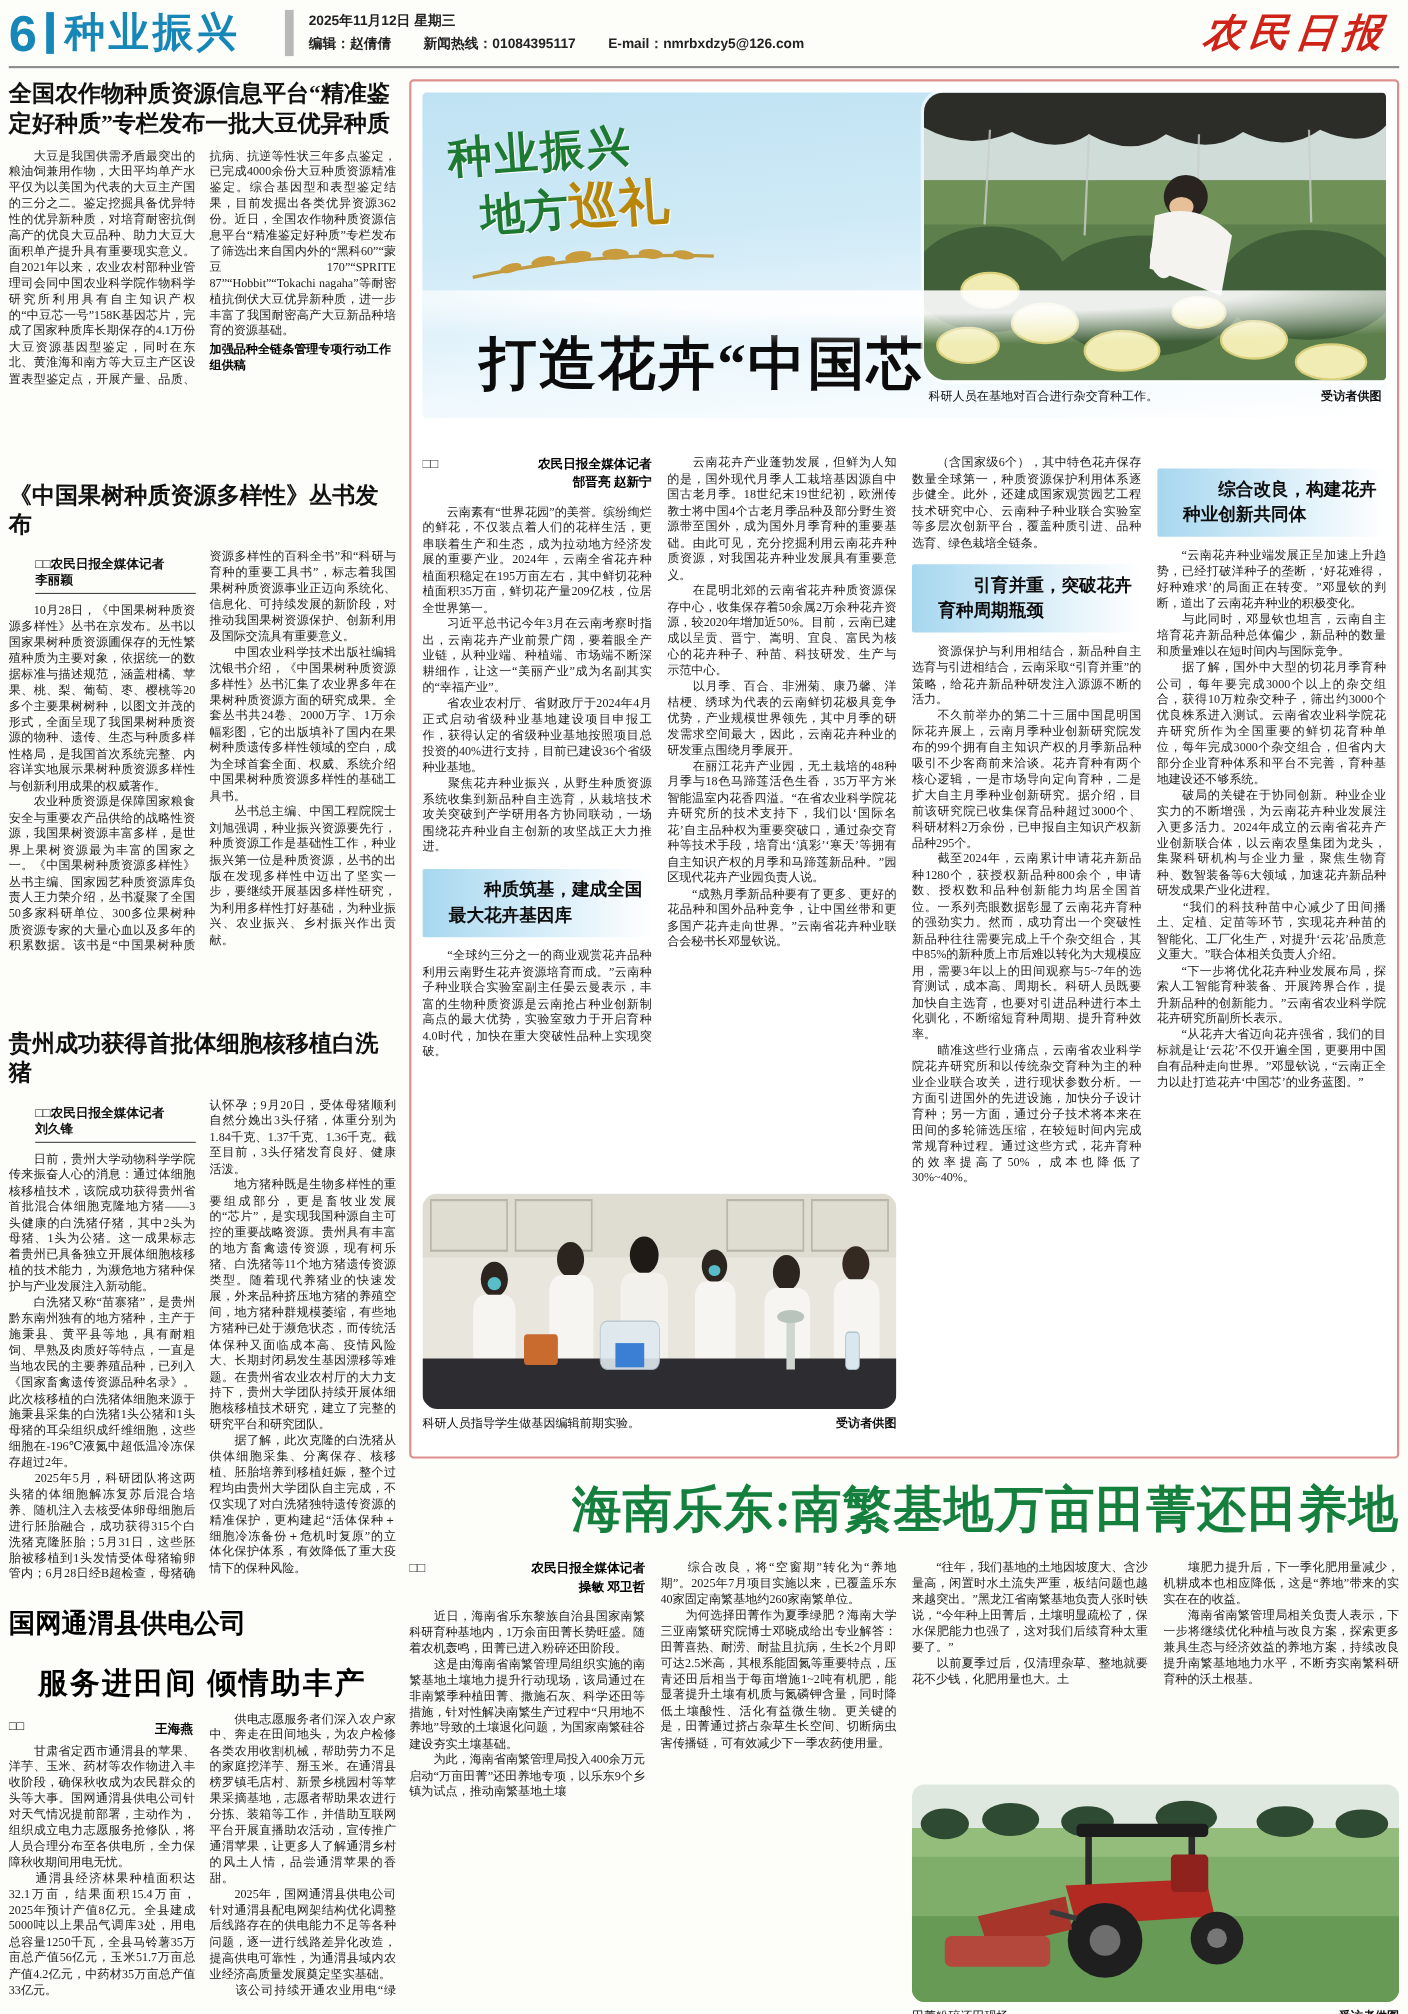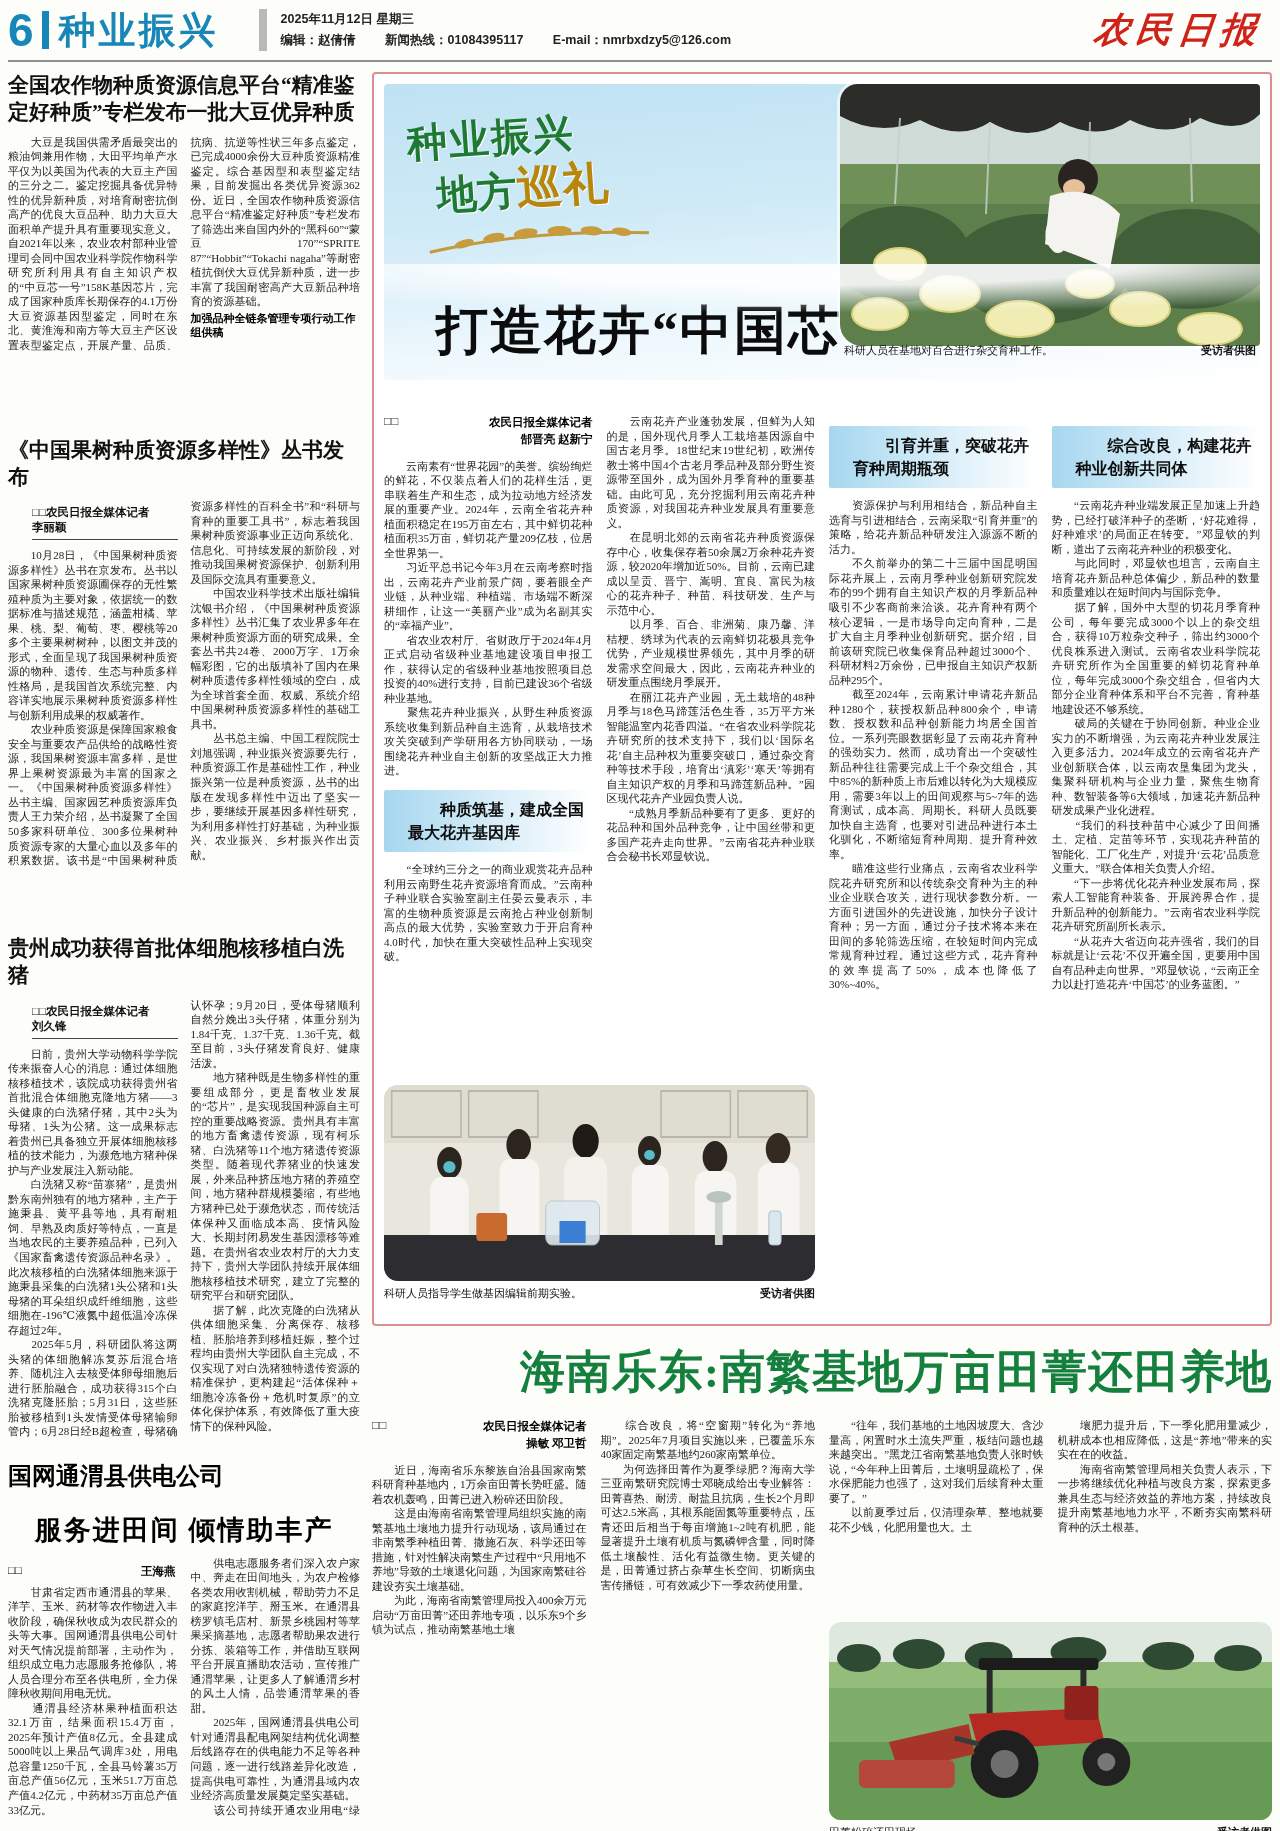--- a/index.html
+++ b/index.html
@@ -49,21 +49,21 @@
   .badge-l1 { font-size:40px; font-weight:900; color:#1e7a33; letter-spacing:2px; text-shadow:1px 1px 0 #fff; }
   .badge-l2 { font-size:40px; font-weight:900; color:#1e7a33; margin-left:26px; margin-top:-6px; text-shadow:1px 1px 0 #fff; }
   .badge-l2 .gold { color:#b8860b; font-size:46px; }
   .wheat { margin-left:10px; }
   .feature-headline { position:absolute; left:52px; bottom:14px; font-size:52px; font-weight:900;
             color:#0c0c0c; letter-spacing:2px; white-space:nowrap; }
   .photo-top { position:absolute; top:0; right:0; width:420px; height:262px; border-radius:18px 4px 4px 22px;
             overflow:hidden; box-shadow:0 0 0 3px rgba(255,255,255,.6); }
   .cap { display:flex; justify-content:space-between; font-size:11px; color:#111; margin-top:5px; }
   .cap .c-credit { font-weight:bold; }
-  .cap-top { position:absolute; right:4px; top:254px; width:412px; }
+  .cap-top { position:absolute; right:4px; top:264px; width:412px; }
 
   .fbody { display:grid; grid-template-columns:repeat(4,1fr); gap:0 14px; margin-top:34px; }
   .fcol1 { grid-column:1; grid-row:1; height:648px; overflow:hidden; }
   .fcol2 { grid-column:2; grid-row:1; height:648px; overflow:hidden; }
   .fphoto { grid-column:1 / 3; grid-row:2; padding-top:10px; }
   .fcol3 { grid-column:3; grid-row:1 / span 2; height:900px; overflow:hidden; }
   .fcol4 { grid-column:4; grid-row:1 / span 2; height:900px; overflow:hidden; }
   .byline-f { display:flex; justify-content:space-between; align-items:flex-start; margin-bottom:10px; }
   .byline-f .mark { font-size:12px; color:#333; }
   .byline-f .who { text-align:right; font-size:11.5px; font-weight:bold; line-height:1.5; white-space:pre-line; }
@@ -280,20 +280,21 @@
                 </g>
               </svg>
             </div>
             <div class="cap">
               <span>科研人员指导学生做基因编辑前期实验。</span>
               <span class="c-credit">受访者供图</span>
             </div>
           </div>
 
           <div class="fcol3">
+            <div class="flowtext">　　（含国家级6个），其中特色花卉保存数量全球第一，种质资源保护利用体系逐步健全。此外，还建成国家观赏园艺工程技术研究中心、云南种子种业联合实验室等多层次创新平台，覆盖种质引进、品种选育、绿色栽培全链条。</div>
             <div class="subhead">　　引育并重，突破花卉育种周期瓶颈</div>
             <div class="flowtext">　　资源保护与利用相结合，新品种自主选育与引进相结合，云南采取“引育并重”的策略，给花卉新品种研发注入源源不断的活力。
 　　不久前举办的第二十三届中国昆明国际花卉展上，云南月季种业创新研究院发布的99个拥有自主知识产权的月季新品种吸引不少客商前来洽谈。花卉育种有两个核心逻辑，一是市场导向定向育种，二是扩大自主月季种业创新研究。据介绍，目前该研究院已收集保育品种超过3000个、科研材料2万余份，已申报自主知识产权新品种295个。
 　　截至2024年，云南累计申请花卉新品种1280个，获授权新品种800余个，申请数、授权数和品种创新能力均居全国首位。一系列亮眼数据彰显了云南花卉育种的强劲实力。然而，成功育出一个突破性新品种往往需要完成上千个杂交组合，其中85%的新种质上市后难以转化为大规模应用，需要3年以上的田间观察与5~7年的选育测试，成本高、周期长。科研人员既要加快自主选育，也要对引进品种进行本土化驯化，不断缩短育种周期、提升育种效率。
 　　瞄准这些行业痛点，云南省农业科学院花卉研究所和以传统杂交育种为主的种业企业联合攻关，进行现状参数分析。一方面引进国外的先进设施，加快分子设计育种；另一方面，通过分子技术将本来在田间的多轮筛选压缩，在较短时间内完成常规育种过程。通过这些方式，花卉育种的效率提高了50%，成本也降低了30%~40%。</div>
           </div>
 
           <div class="fcol4">
             <div class="subhead">　　综合改良，构建花卉种业创新共同体</div>
             <div class="flowtext">　　“云南花卉种业端发展正呈加速上升趋势，已经打破洋种子的垄断，‘好花难得，好种难求’的局面正在转变。”邓显钦的判断，道出了云南花卉种业的积极变化。

